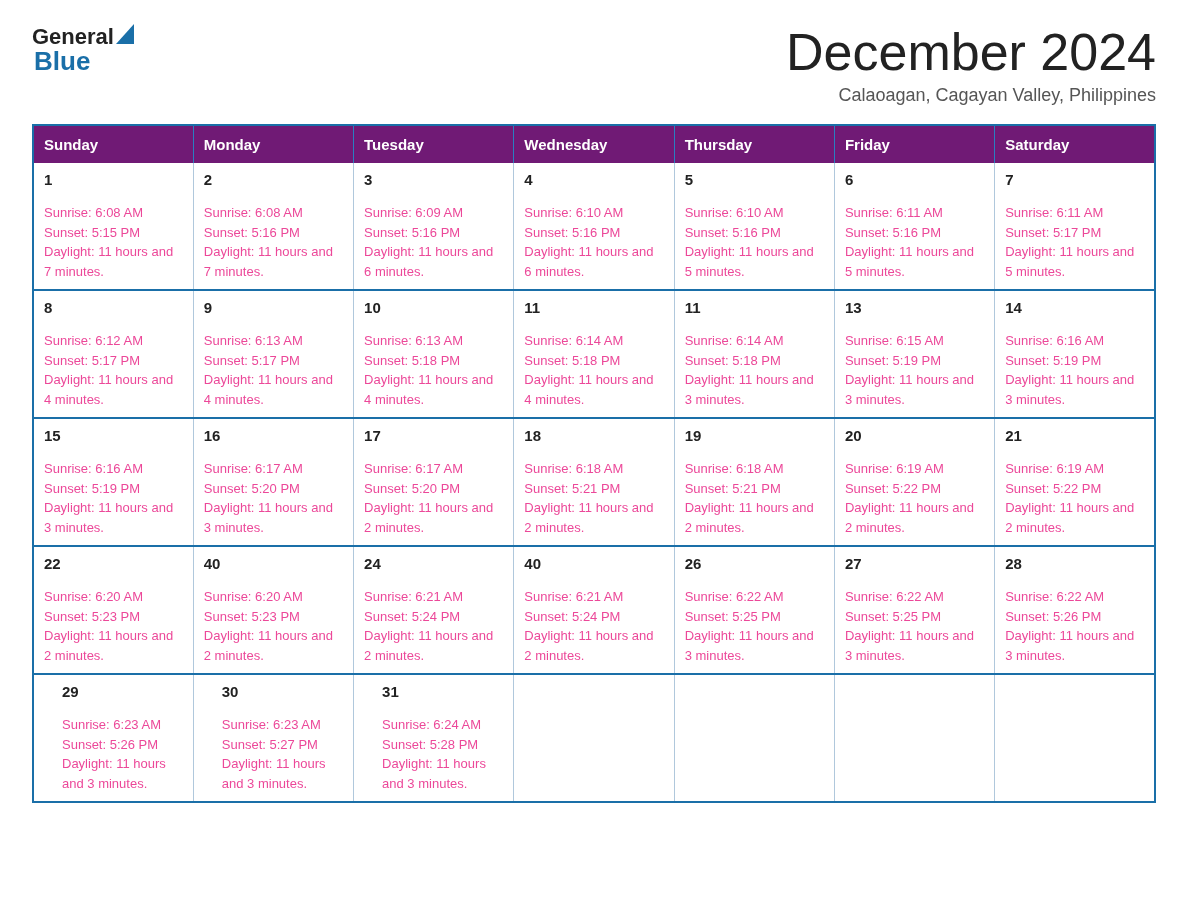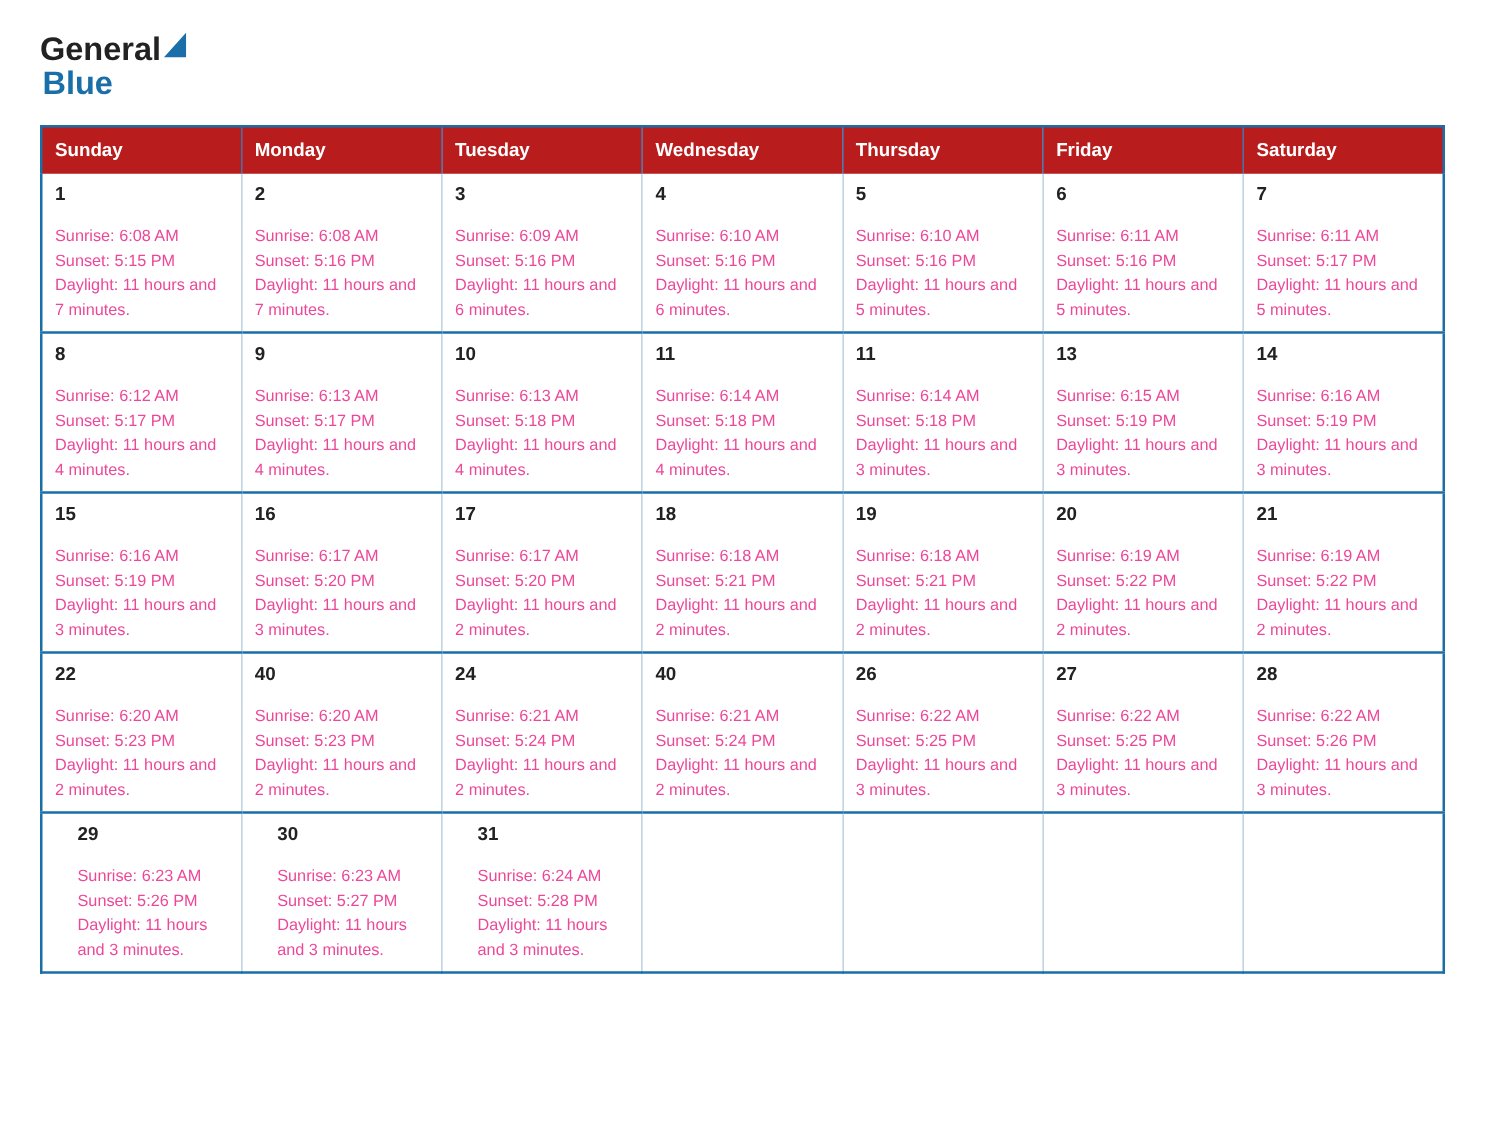--- a/index.html
+++ b/index.html
@@ -35,21 +35,21 @@
       font-size: 18px;
       color: #555;
       margin-top: 4px;
     }
     .calendar {
       width: 100%;
       border-collapse: collapse;
       border: 2px solid #1a6fa8;
     }
     .calendar thead tr th {
-      background: #b91c1c;
+      background: #701a75;
       color: #fff;
       font-size: 15px;
       font-weight: bold;
       padding: 10px 10px;
       text-align: left;
       border-right: 1px solid #2a7fc0;
     }
     .calendar thead tr th:last-child {
       border-right: none;
     }
@@ -91,28 +91,32 @@
       align-items: center;
       gap: 0;
     }
   </style>
 </head>
 <body>
 
 <div class="header">
   <div class="logo">
     <div class="logo-svg">
-      <span style="font-size:26px;font-weight:bold;color:#222;font-family:Arial,sans-serif;">General</span>
+      <span style="font-size:22px;font-weight:bold;color:#222;font-family:Arial,sans-serif;">General</span>
       <span style="display:inline-block;margin-left:2px;margin-bottom:2px;">
         <svg width="18" height="20" viewBox="0 0 18 20">
             <polygon points="0,20 18,20 18,0" fill="#1a6fa8"></polygon>
           </svg>
       </span>
     </div>
     <div style="font-size:26px;font-weight:bold;color:#1a6fa8;font-family:Arial,sans-serif;margin-top:-4px;margin-left:2px;">Blue</div>
+  </div>
+  <div class="title-block">
+    <div class="month-title">December 2024</div>
+    <div class="location">Calaoagan, Cagayan Valley, Philippines</div>
   </div>
 </div>
 
 <table class="calendar">
   <thead>
     <tr>
     <th>Sunday</th>
         <th>Monday</th>
         <th>Tuesday</th>
         <th>Wednesday</th>

